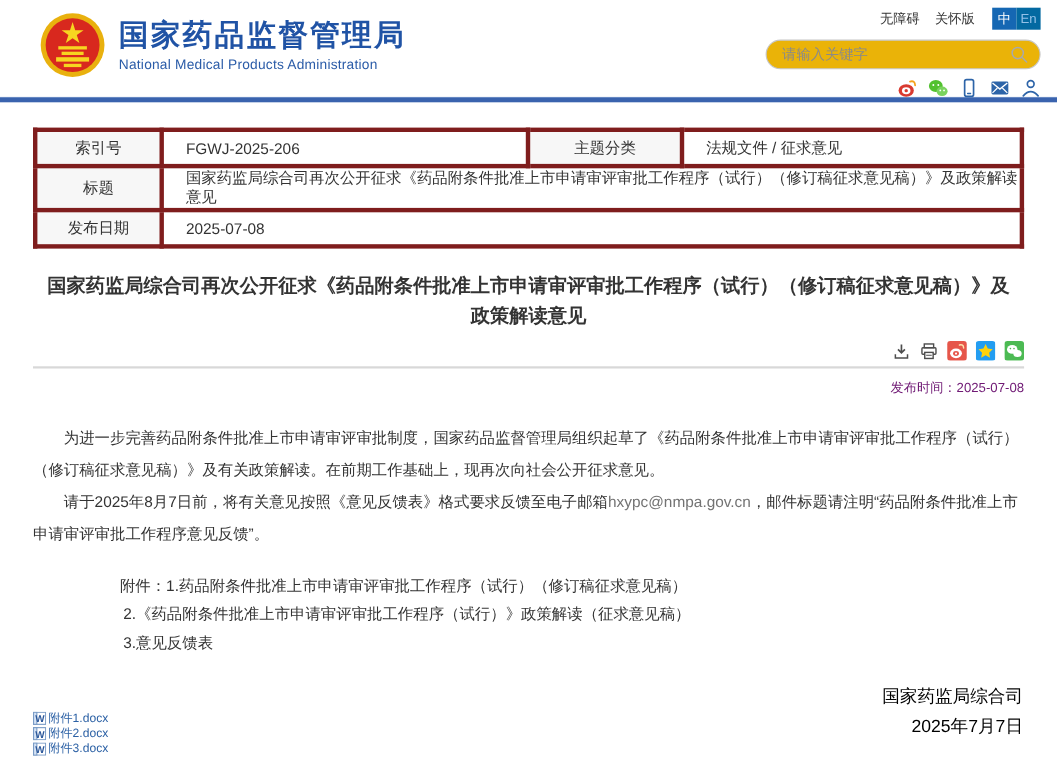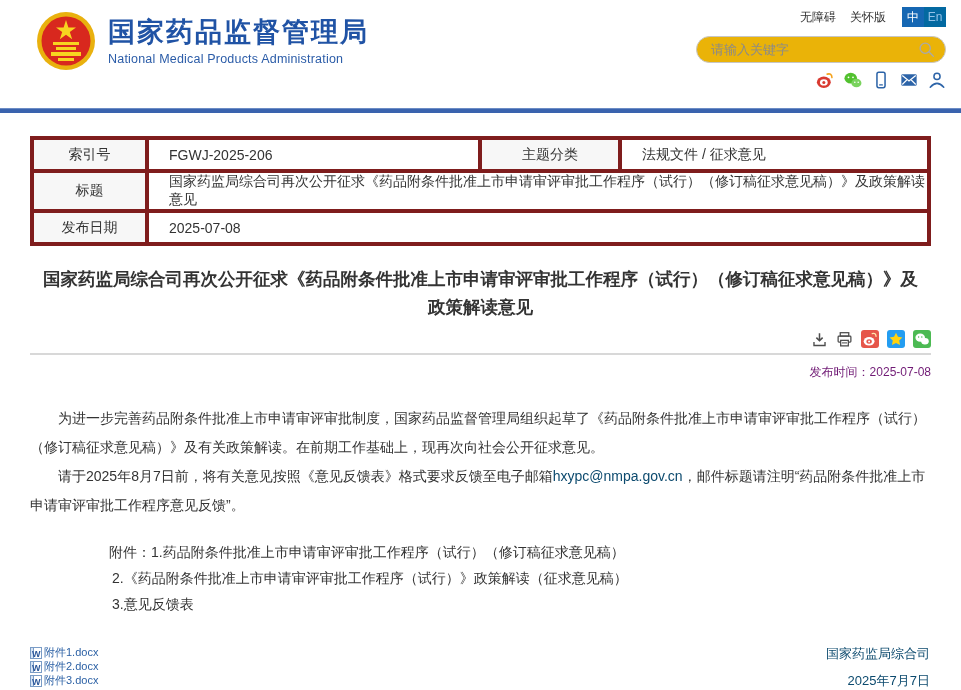--- a/index.html
+++ b/index.html
@@ -5,21 +5,21 @@
   * { box-sizing: border-box; margin: 0; padding: 0; }
   html, body { width: 961px; height: 690px; }
   body {
     font-family: "Liberation Sans", "DejaVu Sans", sans-serif;
     background: #ffffff;
     color: #333;
     position: relative;
     overflow: hidden;
   }
   
-  .header { height: 108px; position: relative; background: #fff; }
+  .header { height: 88px; position: relative; background: #fff; }
   .logo-wrap { position: absolute; left: 36px; top: 11px; display: flex; align-items: center; }
   .emblem { width: 60px; height: 60px; }
   .site-title { margin-left: 12px; }
   .site-title .cn {
     color: #2053a5; font-size: 27px; font-weight: bold; letter-spacing: 2px; line-height: 32px;
   }
   .site-title .en { color: #2b5ca8; font-size: 12.5px; margin-top: 4px; letter-spacing: 0.2px; }
 
   .header-right { position: absolute; right: 15px; top: 7px; width: 250px; }
   .top-links { display: flex; justify-content: flex-end; align-items: center; font-size: 12px; color: #333; }
@@ -66,29 +66,29 @@
     margin-top: 9px; padding-bottom: 5px;
   }
   .tool-icon { width: 17px; height: 17px; cursor: pointer; display: flex; }
   .share-icon { width: 18px; height: 18px; border-radius: 3px; cursor: pointer; display: flex; overflow: hidden; }
 
   .divider { border-top: 2px solid #d8d8d8; }
   .pub-time { text-align: right; font-size: 12px; color: #701a75; margin-top: 9px; }
 
   .body-text { margin-top: 23px; font-size: 14px; line-height: 29px; color: #333; }
   .body-text p { text-indent: 2em; }
-  .email { color: #0c4a6e; }
+  .email { color: #737373; }
 
   .attachments { margin-top: 19px; font-size: 14px; color: #333; line-height: 26px; padding-left: 35px; }
   .att-first { display: flex; margin-left: 44px; }
   .att-label { white-space: nowrap; }
   .att-rest { padding-left: 47px; }
   .att-item { cursor: pointer; }
 
-  .signature { text-align: right; margin-top: 23px; font-size: 13px; color: #0c4a6e; line-height: 27px; padding-right: 1px; }
+  .signature { text-align: right; margin-top: 23px; font-size: 16px; color: #000000; line-height: 27px; padding-right: 1px; }
 
   .footer-atts { position: absolute; left: 30px; bottom: 3px; }
   .footer-att { display: flex; align-items: center; height: 13px; margin-top: 1px; cursor: pointer; }
   .doc-icon { width: 12px; height: 12px; margin-right: 2px; display: flex; }
   .footer-att a { font-size: 11px; color: #2c61a5; text-decoration: none; }
 </style>
 </head>
 <body>
 
 <div class="header">

